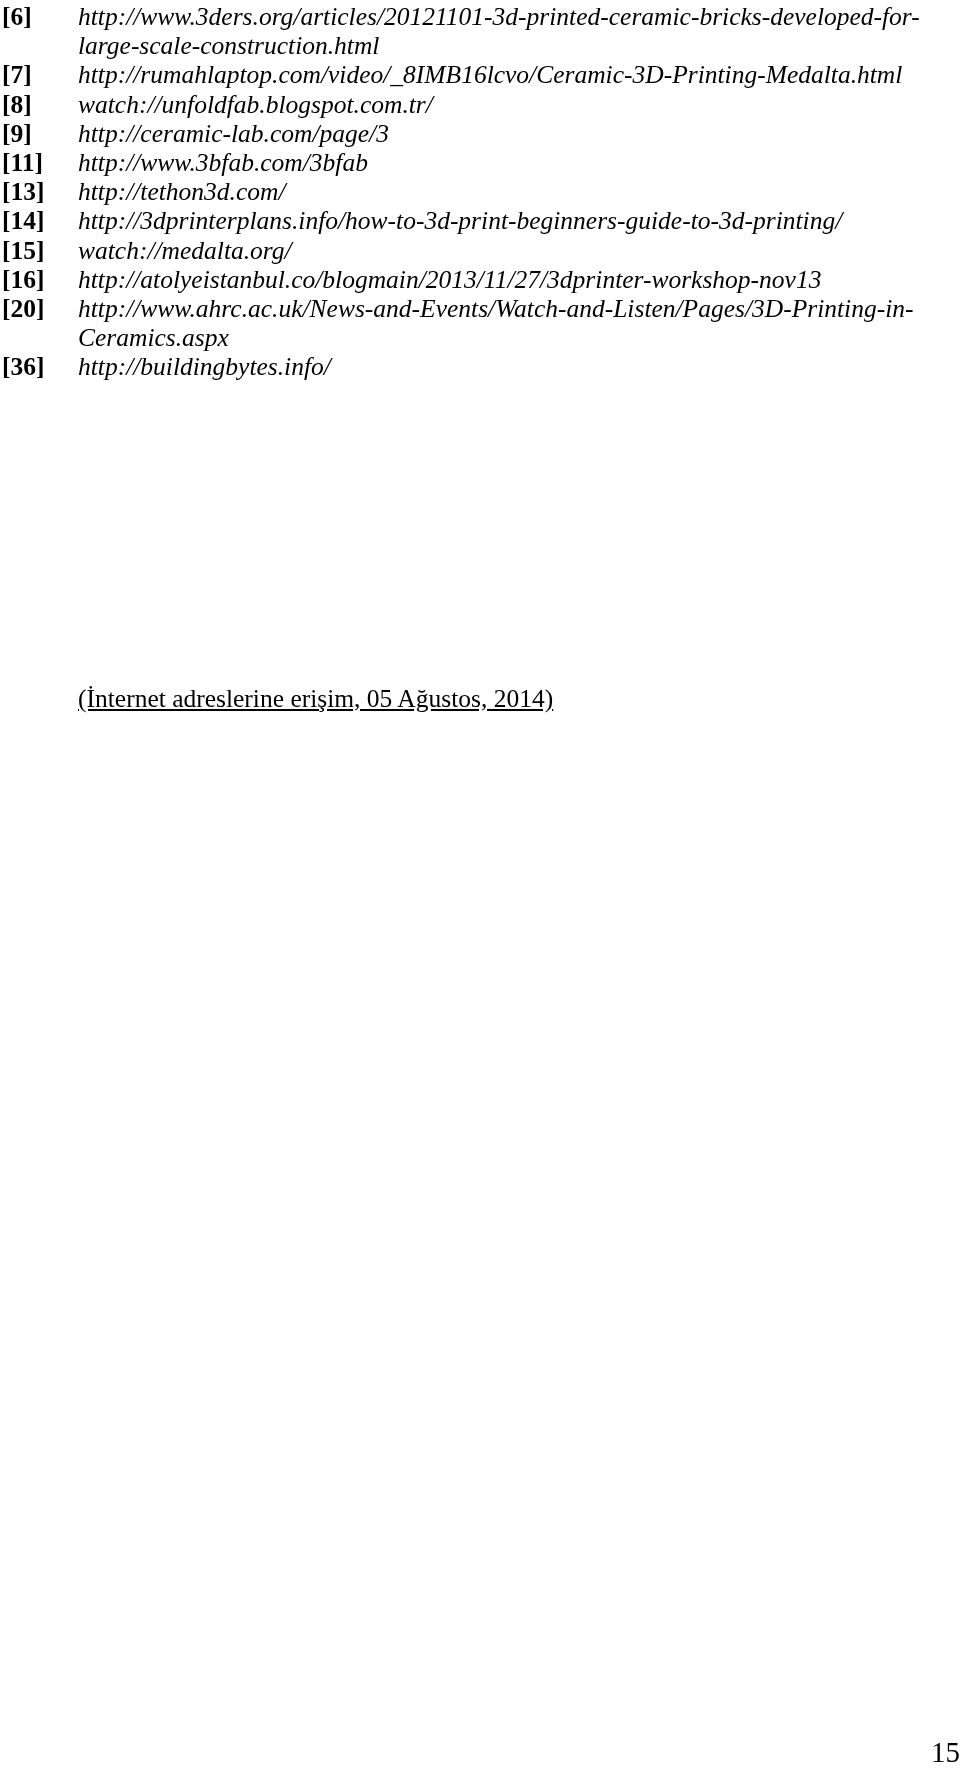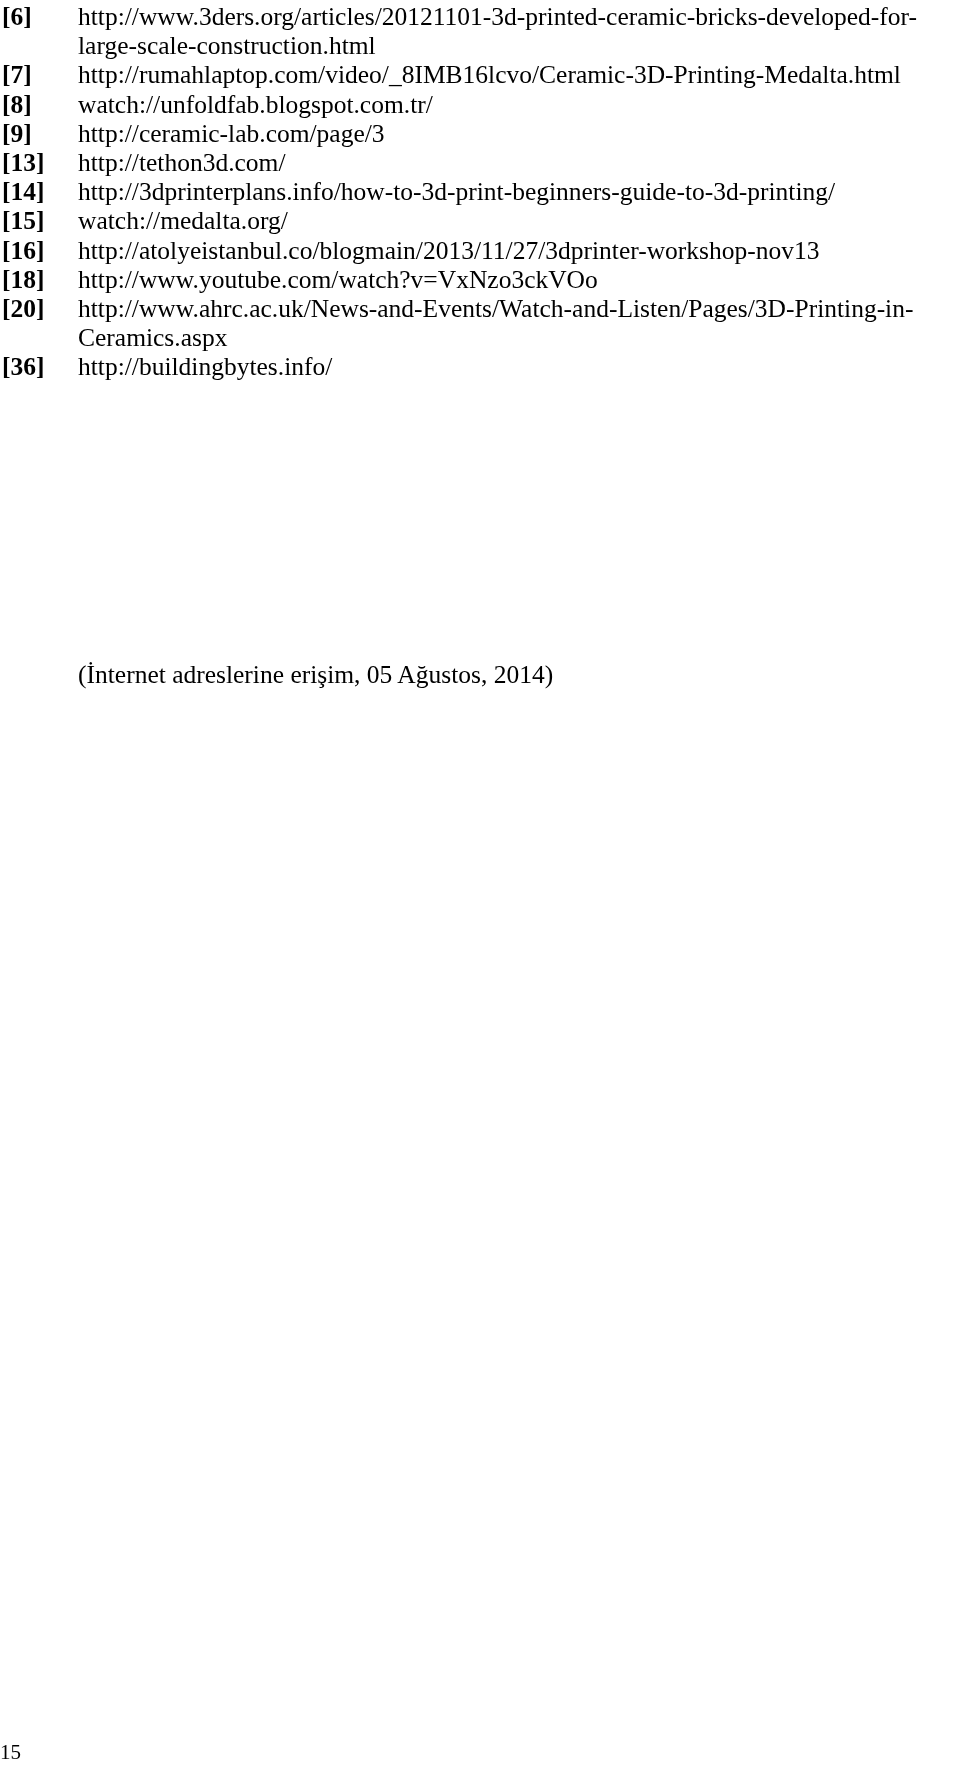--- a/index.html
+++ b/index.html
@@ -44,38 +44,40 @@
     font-weight: bold;
     white-space: nowrap;
     letter-spacing: 0px;
   }
 
   .ref-url {
     flex: 1 1 auto;
     word-break: break-word;
     overflow-wrap: anywhere;
     padding-right: 4px;
+    font-style: italic;
   }
 
   .access-note {
     position: absolute;
     left: 78px;
-    top: 660px;
+    top: 684px;
     font-size: 25.5px;
     line-height: 29.2px;
     white-space: nowrap;
+    text-decoration: underline;
   }
 
   .page-number {
     position: absolute;
     left: 0;
     top: 1738px;
     width: 960px;
-    text-align: left;
-    font-size: 21px;
+    text-align: right;
+    font-size: 29px;
     line-height: 29.2px;
   }
 </style>
 </head>
 <body>
 
 <div class="page">
 
   <div class="reference-list">
 
@@ -93,20 +95,24 @@
       <span class="ref-label">[8]</span>
       <span class="ref-url">watch://unfoldfab.blogspot.com.tr/</span>
     </div>
 
     <div class="ref-item">
       <span class="ref-label">[9]</span>
       <span class="ref-url">http://ceramic-lab.com/page/3</span>
     </div>
 
 
+    <div class="ref-item">
+      <span class="ref-label">[11]</span>
+      <span class="ref-url">http://www.3bfab.com/3bfab</span>
+    </div>
 
 
     <div class="ref-item">
       <span class="ref-label">[13]</span>
       <span class="ref-url">http://tethon3d.com/</span>
     </div>
 
     <div class="ref-item">
       <span class="ref-label">[14]</span>
       <span class="ref-url">http://3dprinterplans.info/how-to-3d-print-beginners-guide-to-3d-printing/</span>
@@ -116,24 +122,20 @@
       <span class="ref-label">[15]</span>
       <span class="ref-url">watch://medalta.org/</span>
     </div>
 
     <div class="ref-item">
       <span class="ref-label">[16]</span>
       <span class="ref-url">http://atolyeistanbul.co/blogmain/2013/11/27/3dprinter-workshop-nov13</span>
     </div>
 
 
-    <div class="ref-item">
-      <span class="ref-label">[18]</span>
-      <span class="ref-url">http://www.youtube.com/watch?v=VxNzo3ckVOo</span>
-    </div>
 
 
     <div class="ref-item">
       <span class="ref-label">[20]</span>
       <span class="ref-url">http://www.ahrc.ac.uk/News-and-Events/Watch-and-Listen/Pages/3D-Printing-in-Ceramics.aspx</span>
     </div>
 
     <div class="ref-item">
       <span class="ref-label">[36]</span>
       <span class="ref-url">http://buildingbytes.info/</span>

